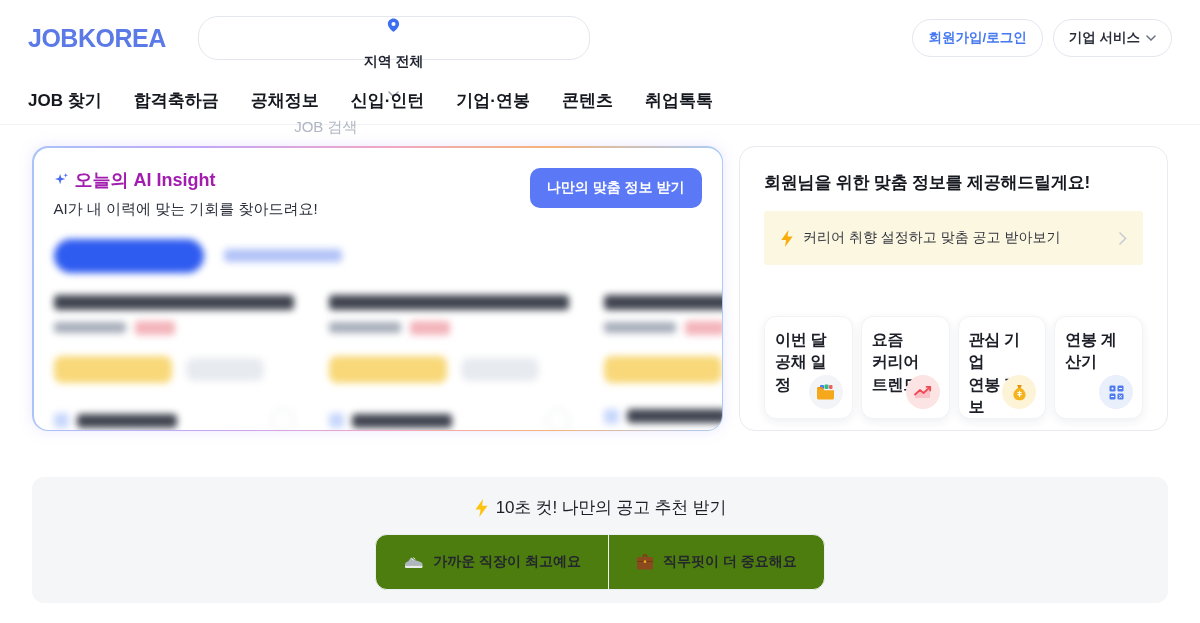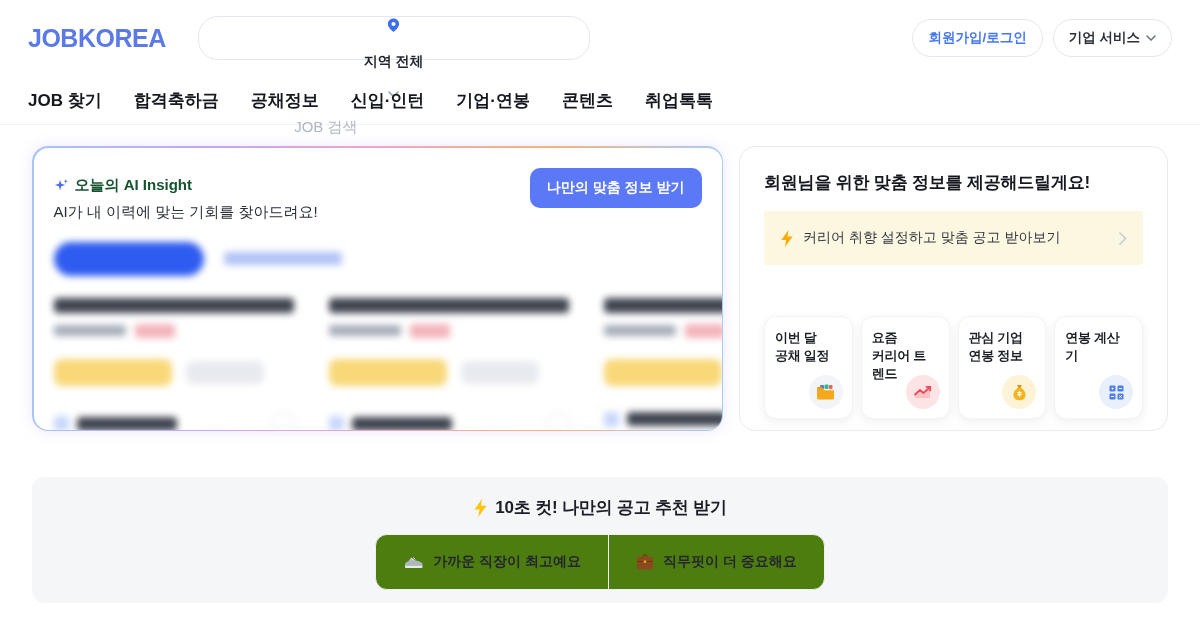--- a/index.html
+++ b/index.html
@@ -29,22 +29,22 @@
   .nav-item { font-size:17px; font-weight:700; color:#15181f; cursor:pointer; white-space:nowrap; }
 
   
   .content { display:flex; gap:16px; padding:0 32px; margin-top:21px; }
 
   .ai-card-wrap { width:691px; height:285px; border-radius:16px; padding:1.5px;
     background:linear-gradient(90deg,#a9c4f8,#c3a7f5,#efa7c7,#f5b57a,#a9cdf8);
     box-shadow:0 0 14px rgba(180,160,250,.25); flex:none; }
   .ai-card { position:relative; width:100%; height:100%; background:#fff;
     border-radius:14.5px; padding:20px 20px 0 20px; overflow:hidden; }
-  .ai-badge { display:flex; align-items:center; gap:6px; color:#14532d;
-    font-size:15px; font-weight:700;margin-top:8px; }
+  .ai-badge { display:flex; align-items:center; gap:6px; color:#a21caf;
+    font-size:18px; font-weight:700; }
   .ai-subtitle { margin-top:8px; font-size:15px; color:#2a2e3a; }
   .ai-cta { position:absolute; top:20px; right:20px; background:#5b78f6; color:#fff;
     border:none; border-radius:10px; padding:11px 17px; font-size:14px; font-weight:600;
     cursor:pointer; font-family:"Liberation Sans",sans-serif; }
   .ai-tabs { display:flex; align-items:center; margin-top:20px; filter:blur(3.5px); }
   .tab-pill { width:150px; height:34px; border-radius:17px; background:#2f5cf0; }
   .tab-ghost { width:118px; height:13px; border-radius:4px; background:#7d9af2;
     opacity:.6; margin-left:20px; }
   .ai-jobs { display:flex; gap:20px; margin-top:22px; filter:blur(3.5px); }
   .job-skel { width:255px; flex:none; }
@@ -65,32 +65,32 @@
     padding:24px 24px 0 24px; flex:none; }
   .member-title { font-size:17px; font-weight:700; color:#16181f; letter-spacing:-0.2px; }
   .banner { display:flex; align-items:center; gap:9px; margin-top:17px; height:54px;
     background:#fcf7e0; border-radius:3px; padding:0 16px; cursor:pointer; }
   .banner-text { font-size:14px; font-weight:500; color:#33363f; }
   .banner .chev { margin-left:auto; }
   .shortcuts { display:flex; gap:8px; margin-top:51px; }
   .shortcut { position:relative; width:90px; height:103px; background:#fff;
     border:1px solid #f2f3f6; border-radius:12px; padding:12px 10px;
     box-shadow:0 3px 10px rgba(30,40,70,.07); cursor:pointer; }
-  .shortcut .sc-label { font-size:13px; font-weight:700; color:#1c1f27; line-height:1.4;
+  .shortcut .sc-label { font-size:16px; font-weight:700; color:#1c1f27; line-height:1.4;
     letter-spacing:-0.3px; }
   .icon-bubble { position:absolute; right:9px; bottom:9px; width:34px; height:34px;
     border-radius:50%; display:flex; align-items:center; justify-content:center; }
   .bub-gray { background:#f2f4f7; } .bub-yellow { background:#fdf3d6; }
   .bub-pink { background:#fde4e4; } .bub-blue { background:#e9effb; }
 
   
   .recommend { width:1136px; height:126px; margin:46px auto 0; background:#f5f6f8;
     border-radius:12px; padding-top:19px; }
   .rec-title { display:flex; align-items:center; justify-content:center; gap:7px;
-    font-size:17px; font-weight:700; color:#1b1e26; letter-spacing:-0.2px; }
+    font-size:17px; font-weight:400; color:#1b1e26; letter-spacing:-0.2px; }
   .rec-buttons { display:flex; width:fit-content; margin:15px auto 0; background:#4d7c0f;
     border:1px solid #edeef2; border-radius:12px; overflow:hidden; }
   .rec-btn { display:flex; align-items:center; gap:9px; height:54px; padding:0 27px;
     background:transparent; border:none; cursor:pointer; font-size:14px; font-weight:600;
     color:#23262e; font-family:"Liberation Sans",sans-serif; }
   .rec-divider { width:1px; background:#f0f1f4; }
 
   svg { display:block; }
 </style>
 </head>

